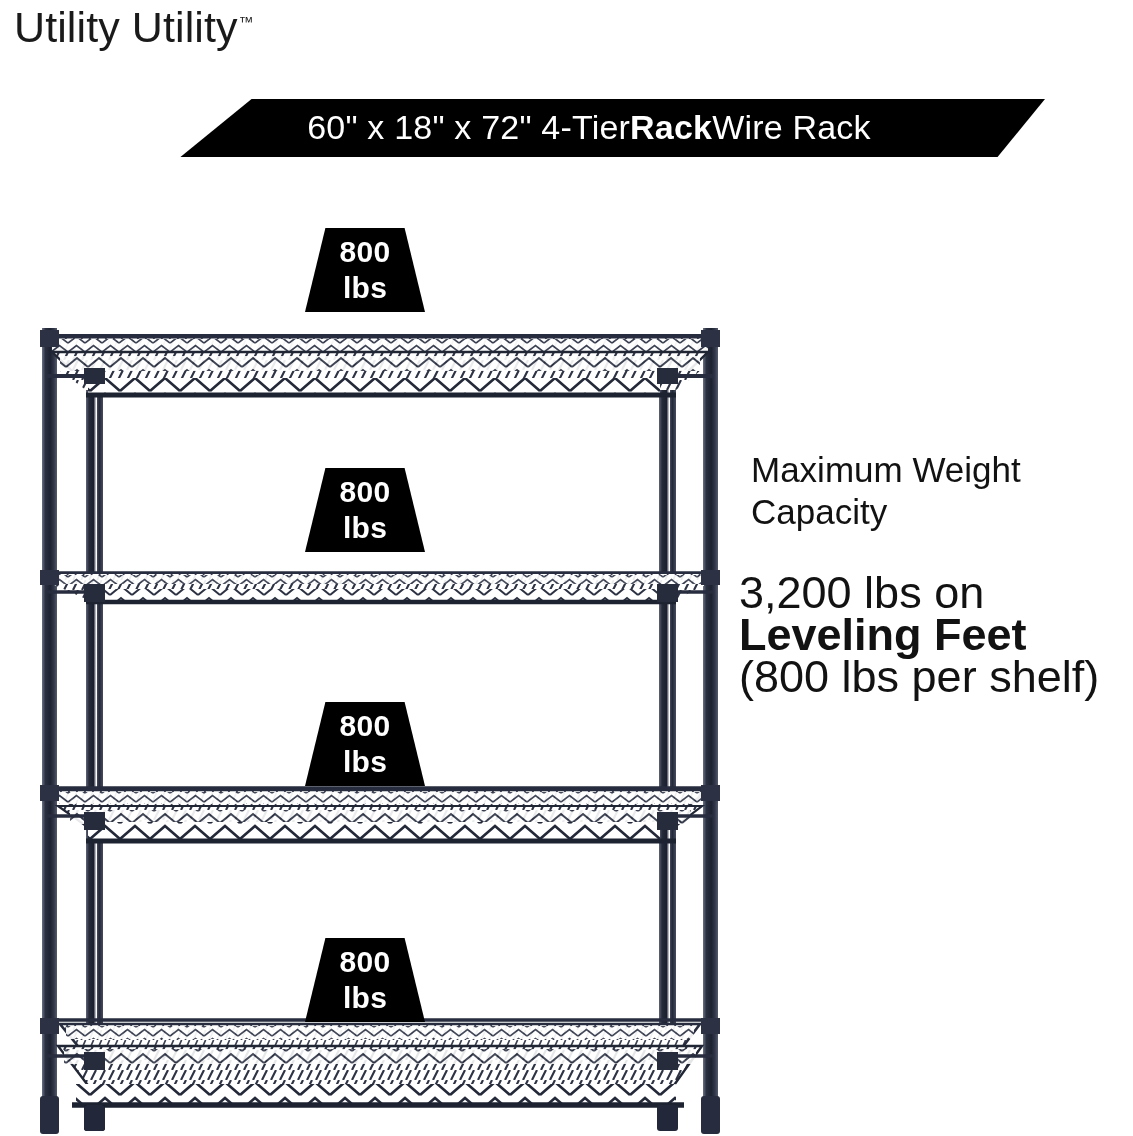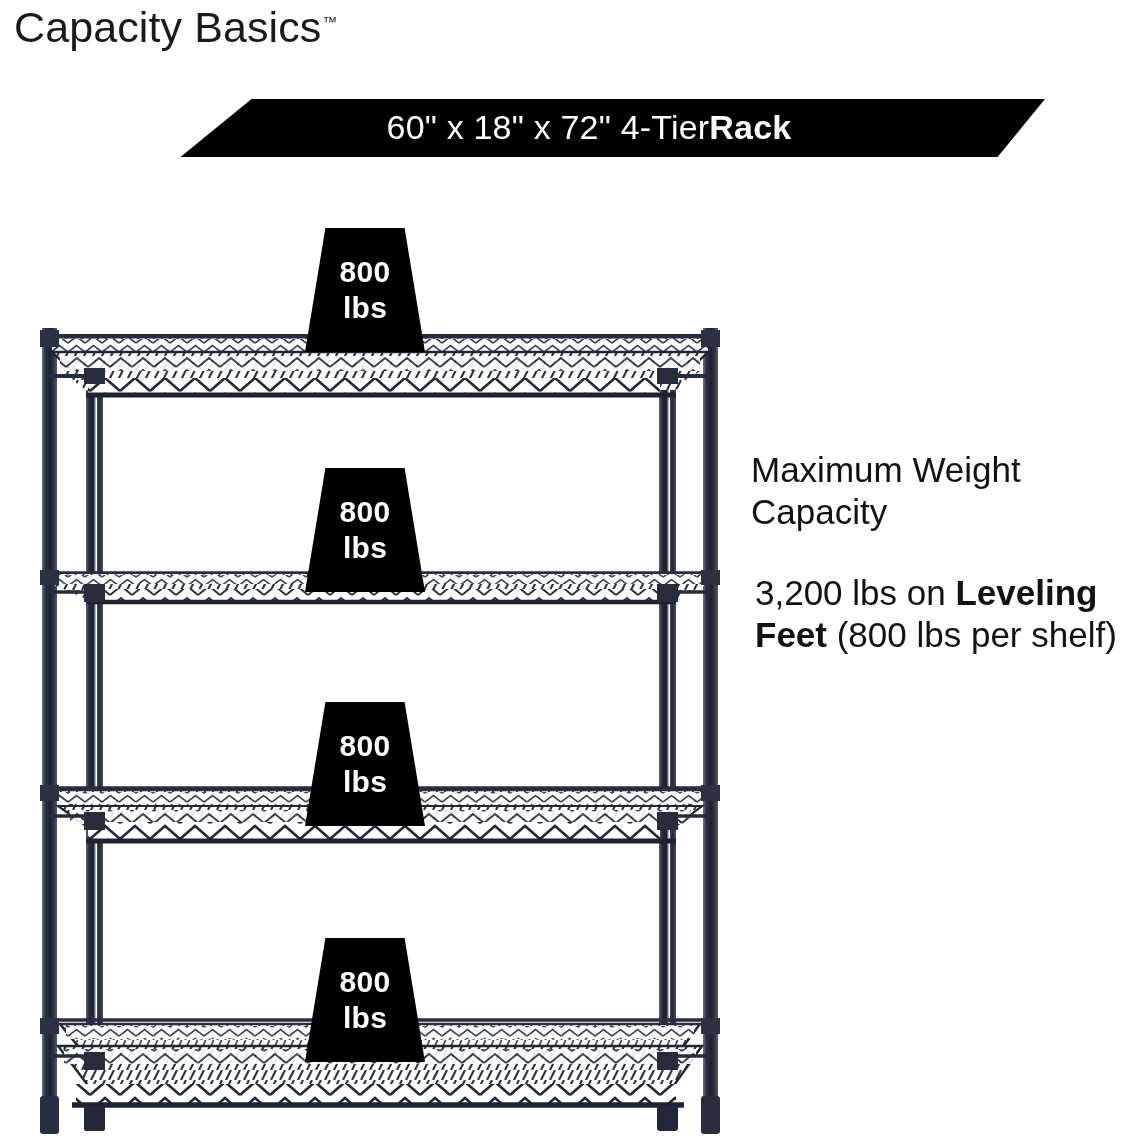--- a/index.html
+++ b/index.html
@@ -72,43 +72,43 @@
     width: 382px;
   }
   #info .heading {
     font-size: 35px;
     line-height: 42px;
     font-weight: 400;
     color: #121212;
     margin: 12px;
   }
   #info .para {
-    font-size: 35px;
+    font-size: 45px;
     line-height: 42px;
     font-weight: 400;
     color: #121212;
-    margin: 39px 0 0 16px;
+    margin: 39px 0 0 0;
   }
   #info .para b { font-weight: 700; }
 
   
   #rack {
     position: absolute;
     left: 0px;
     top: 200px;
     width: 760px;
     height: 936px;
   }
   #rack svg { display: block; }
 
   
   .badge {
     position: absolute;
     width: 120px;
-    height: 124px;
+    height: 84px;
   }
   .badge .tile {
     position: absolute;
     inset: 0;
     background: #000000;
     clip-path: polygon(17% 0%, 83% 0%, 100% 100%, 0% 100%);
   }
   .badge .lines {
     position: absolute;
     inset: 0;
@@ -126,28 +126,29 @@
 
   #badge-1 { left: 305px; top: 228px; }
   #badge-2 { left: 305px; top: 468px; }
   #badge-3 { left: 305px; top: 702px; }
   #badge-4 { left: 305px; top: 938px; }
 </style>
 </head>
 <body>
 
 <div id="brand">
-  <span>Capacity Basics</span><span class="tm">™</span>
+  <span>Utility Utility</span><span class="tm">™</span>
 </div>
 
 <div id="banner-wrap">
   <div id="banner-shape"></div>
   <div id="banner-text">
     <span>60" x 18" x 72" 4-Tier </span>
       <b>Rack</b>
+      <span> Wire Rack</span>
   </div>
 </div>
 
 <div id="rack">
 <svg width="760" height="936" viewBox="0 0 760 936" xmlns="http://www.w3.org/2000/svg">
   <defs>
     <linearGradient id="postGrad" x1="0" y1="0" x2="1" y2="0">
       <stop offset="0%" stop-color="#5d6475"></stop>
       <stop offset="18%" stop-color="#262b3a"></stop>
       <stop offset="45%" stop-color="#1b2030"></stop>

